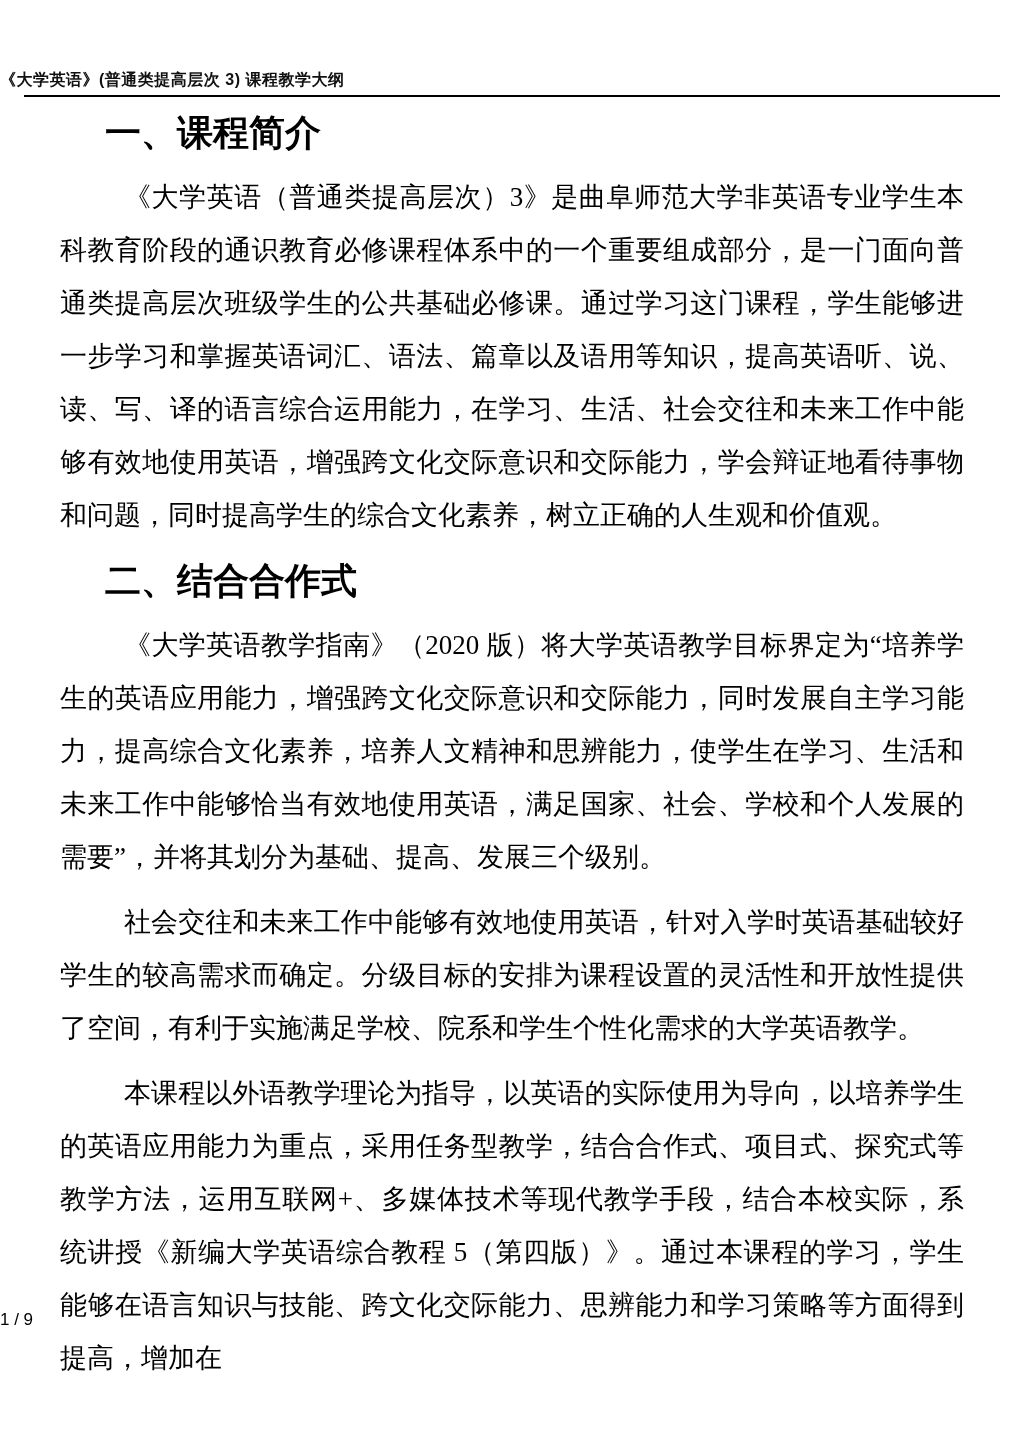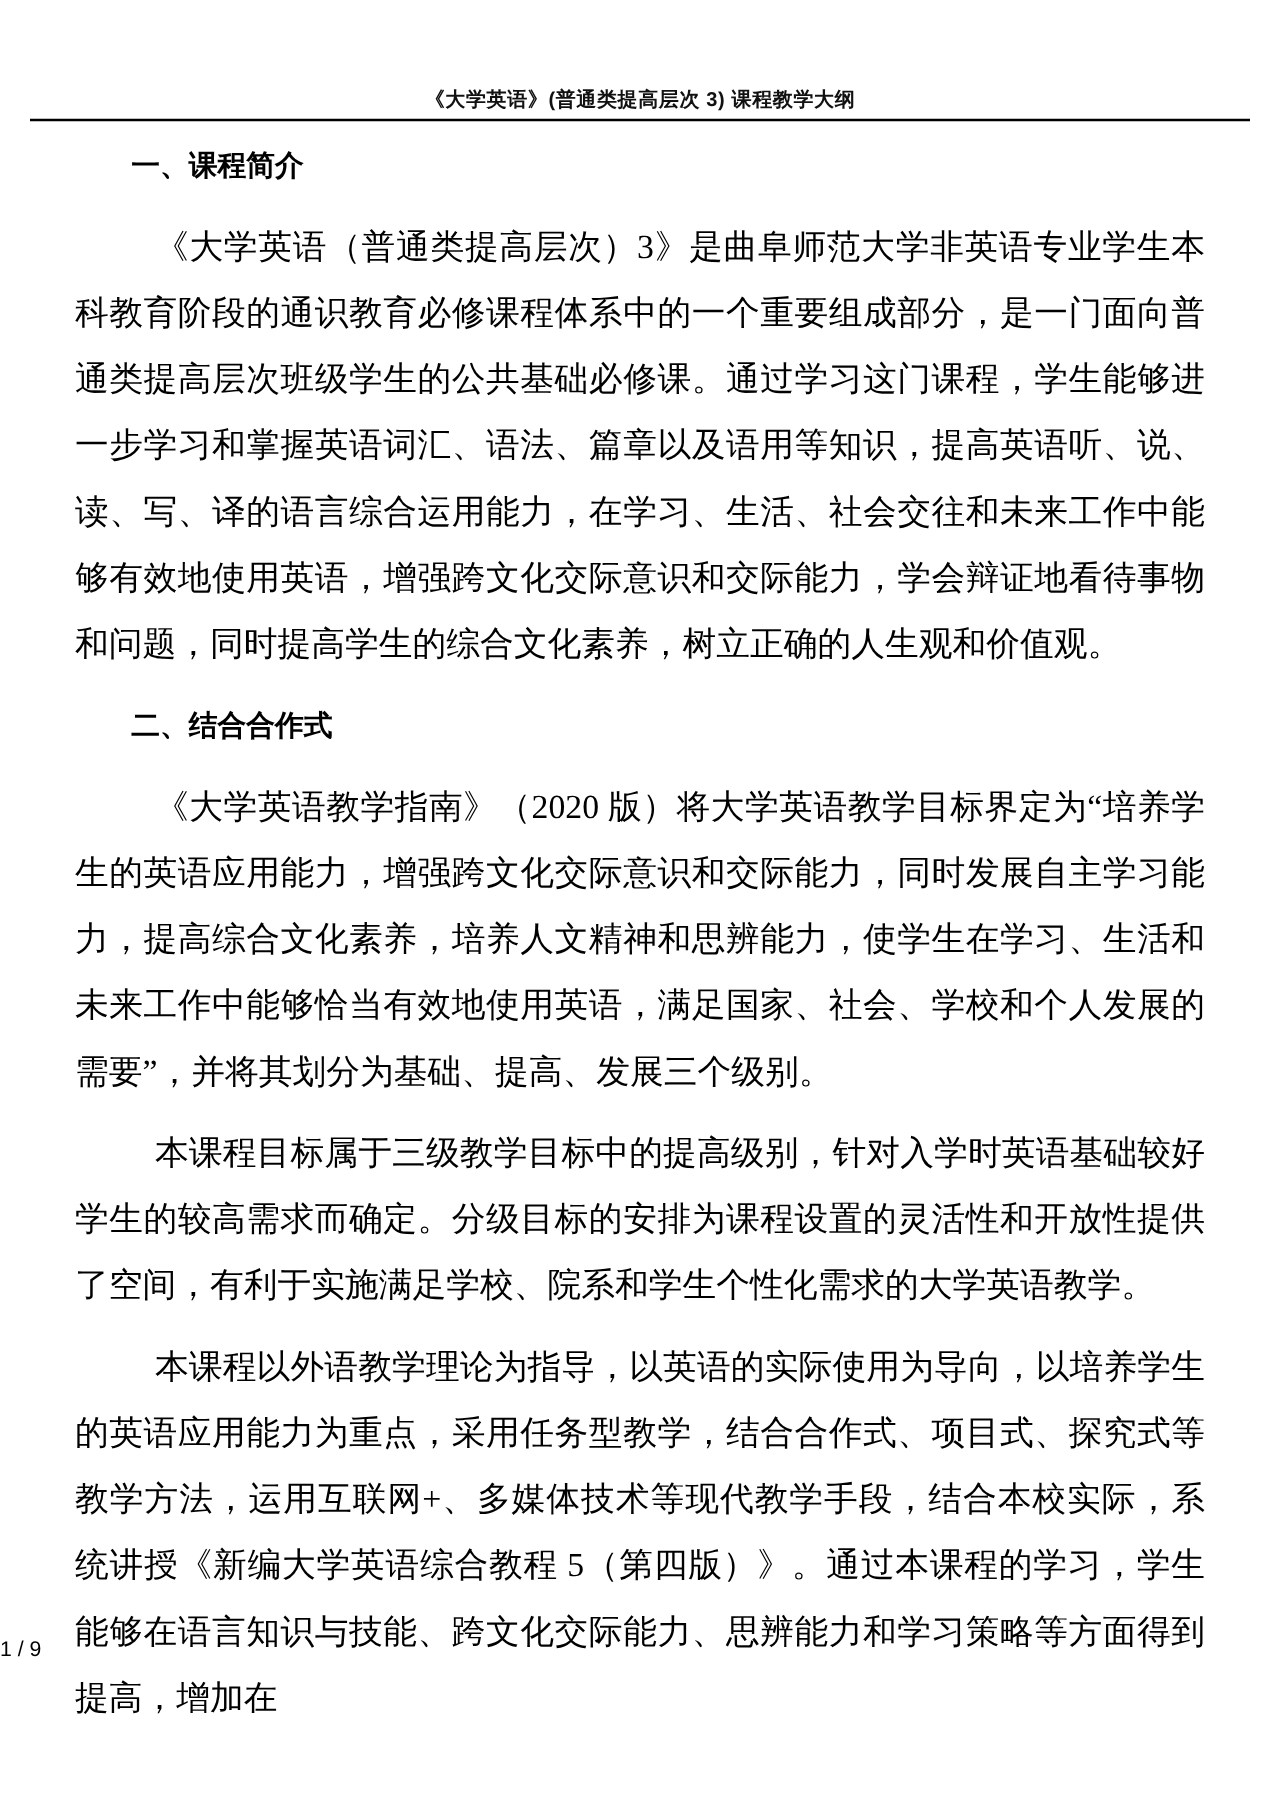--- a/index.html
+++ b/index.html
@@ -15,21 +15,21 @@
     color: #000000;
     overflow: hidden;
     font-family: "Liberation Serif", "DejaVu Serif", serif;
   }
   
   .header-title {
     position: absolute;
     top: 70px;
     left: 0;
     width: 100%;
-    text-align: center;
+    text-align: left;
     font-family: "Liberation Sans", "DejaVu Sans", sans-serif;
     font-size: 16px;
     font-weight: 600;
     letter-spacing: 0.5px;
     color: #111111;
   }
   .header-rule {
     position: absolute;
     top: 95px;
     left: 24px;
@@ -45,21 +45,21 @@
     right: 48px;
     font-size: 27px;
     line-height: 53px;
     text-align: justify;
     text-justify: inter-ideograph;
     color: #000000;
   }
   .doc-body h2 {
     margin: 0;
     padding: 0;
-    font-size: 23px;
+    font-size: 36px;
     line-height: 53px;
     font-weight: 700;
     text-indent: 57px;
     font-family: "Liberation Sans", "DejaVu Sans", sans-serif;
     text-align: left;
   }
   .doc-body p {
     margin: 12px;
     padding: 0;
     text-indent: 64px;
@@ -87,21 +87,21 @@
   <div class="doc-body">
 
     <h2>一、课程简介</h2>
 
     <p>《大学英语（普通类提高层次）3》是曲阜师范大学非英语专业学生本科教育阶段的通识教育必修课程体系中的一个重要组成部分，是一门面向普通类提高层次班级学生的公共基础必修课。通过学习这门课程，学生能够进一步学习和掌握英语词汇、语法、篇章以及语用等知识，提高英语听、说、读、写、译的语言综合运用能力，在学习、生活、社会交往和未来工作中能够有效地使用英语，增强跨文化交际意识和交际能力，学会辩证地看待事物和问题，同时提高学生的综合文化素养，树立正确的人生观和价值观。</p>
 
     <h2>二、结合合作式</h2>
 
     <p>《大学英语教学指南》（2020 版）将大学英语教学目标界定为“培养学生的英语应用能力，增强跨文化交际意识和交际能力，同时发展自主学习能力，提高综合文化素养，培养人文精神和思辨能力，使学生在学习、生活和未来工作中能够恰当有效地使用英语，满足国家、社会、学校和个人发展的需要”，并将其划分为基础、提高、发展三个级别。</p>
 
-    <p>本课程目标属于三级教学目标中的提高级别，针对入学时英语基础较好学生的较高需求而确定。分级目标的安排为课程设置的灵活性和开放性提供了空间，有利于实施满足学校、院系和学生个性化需求的大学英语教学。</p>
+    <p>社会交往和未来工作中能够有效地使用英语，针对入学时英语基础较好学生的较高需求而确定。分级目标的安排为课程设置的灵活性和开放性提供了空间，有利于实施满足学校、院系和学生个性化需求的大学英语教学。</p>
 
     <p>本课程以外语教学理论为指导，以英语的实际使用为导向，以培养学生的英语应用能力为重点，采用任务型教学，结合合作式、项目式、探究式等教学方法，运用互联网+、多媒体技术等现代教学手段，结合本校实际，系统讲授《新编大学英语综合教程 5（第四版）》。通过本课程的学习，学生能够在语言知识与技能、跨文化交际能力、思辨能力和学习策略等方面得到提高，增加在</p>
 
   </div>
 
   <div class="footer">
     <span>1 / 9</span>
   </div>
 
 </div>

